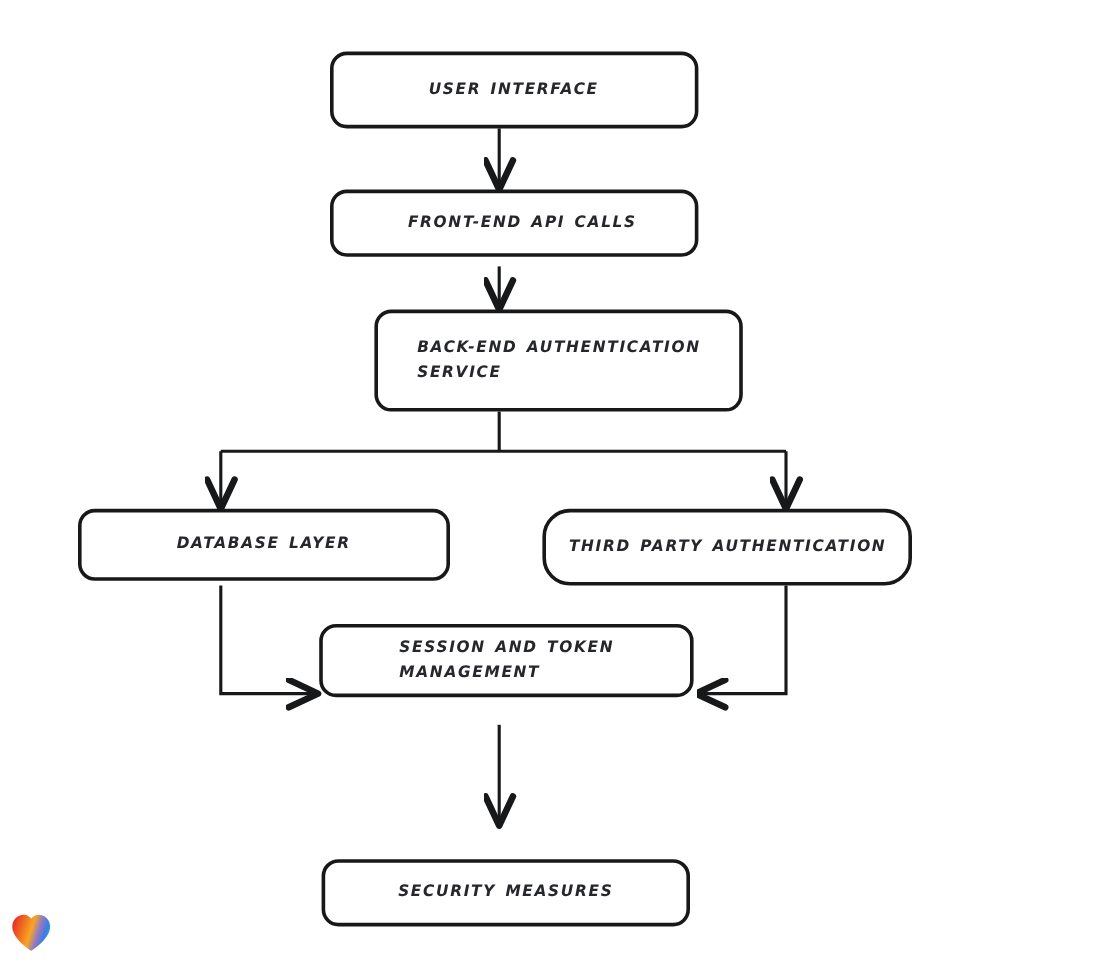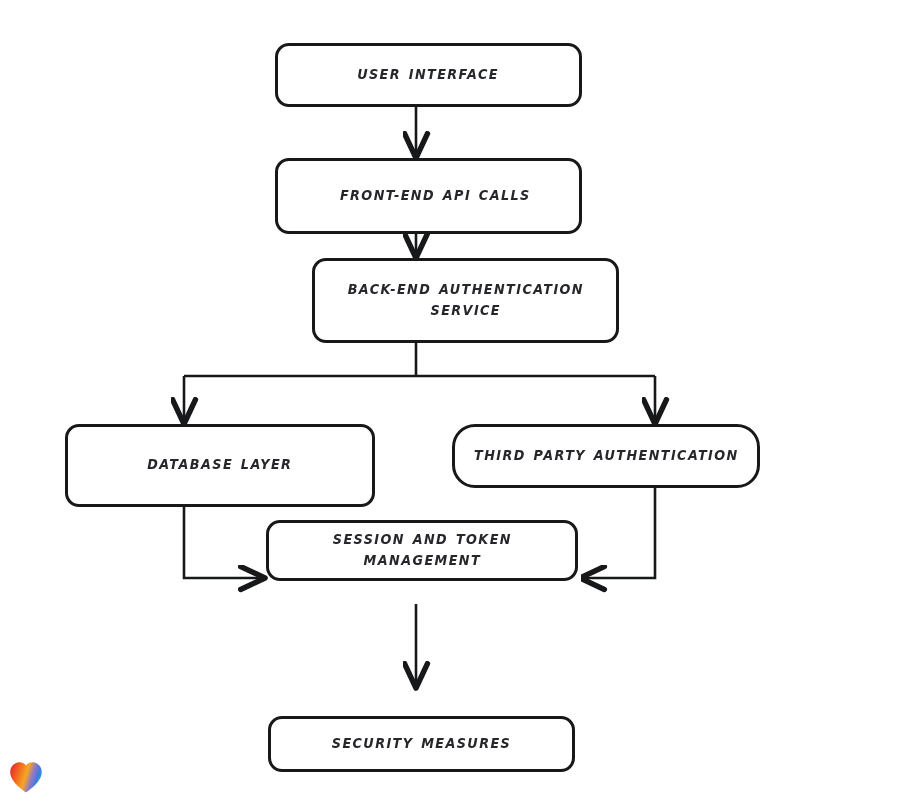--- a/index.html
+++ b/index.html
@@ -24,21 +24,20 @@
   }
   .node-box {
     position: absolute;
     box-sizing: border-box;
     background: #ffffff;
     border: 3.2px solid #17181a;
     border-radius: 14px;
     display: flex;
     align-items: center;
     justify-content: center;
-    text-align: center;
     z-index: 3;
   }
   .node-label {
     font-family: "DejaVu Sans", sans-serif;
     font-size: 13.2px;
     font-style: italic;
     font-weight: 600;
     letter-spacing: 1.45px;
     word-spacing: 2px;
     color: #26272b;
@@ -97,30 +96,30 @@
     <polyline points="655,488 655,578 582,578" marker-end="url(#arrow-left)"></polyline>
 
     <line x1="416" y1="604" x2="416" y2="686" marker-end="url(#arrow-down)"></line>
   </g>
 </svg>
 
 <div class="node-box" style="left:275px; top:43px; width:307px; height:64px;">
   <span class="node-label">USER INTERFACE</span>
 </div>
 
-<div class="node-box" style="left:275px; top:158px; width:307px; height:76px;padding-left:14px;">
+<div class="node-box" style="left:275px; top:158px; width:307px; height:56px;padding-left:14px;">
   <span class="node-label">FRONT-END API CALLS</span>
 </div>
 
 <div class="node-box" style="left:275px; top:258px; width:307px; height:85px;margin-left:37px;">
   <span class="node-label">BACK-END AUTHENTICATION
 SERVICE</span>
 </div>
 
-<div class="node-box" style="left:65px; top:424px; width:310px; height:83px;">
+<div class="node-box" style="left:65px; top:424px; width:310px; height:60px;">
   <span class="node-label">DATABASE LAYER</span>
 </div>
 
 <div class="node-box" style="left:452px; top:424px; width:308px; height:64px;border-radius:23px;">
   <span class="node-label">THIRD PARTY AUTHENTICATION</span>
 </div>
 
 <div class="node-box" style="left:266px; top:520px; width:312px; height:61px;">
   <span class="node-label">SESSION AND TOKEN
 MANAGEMENT</span>

